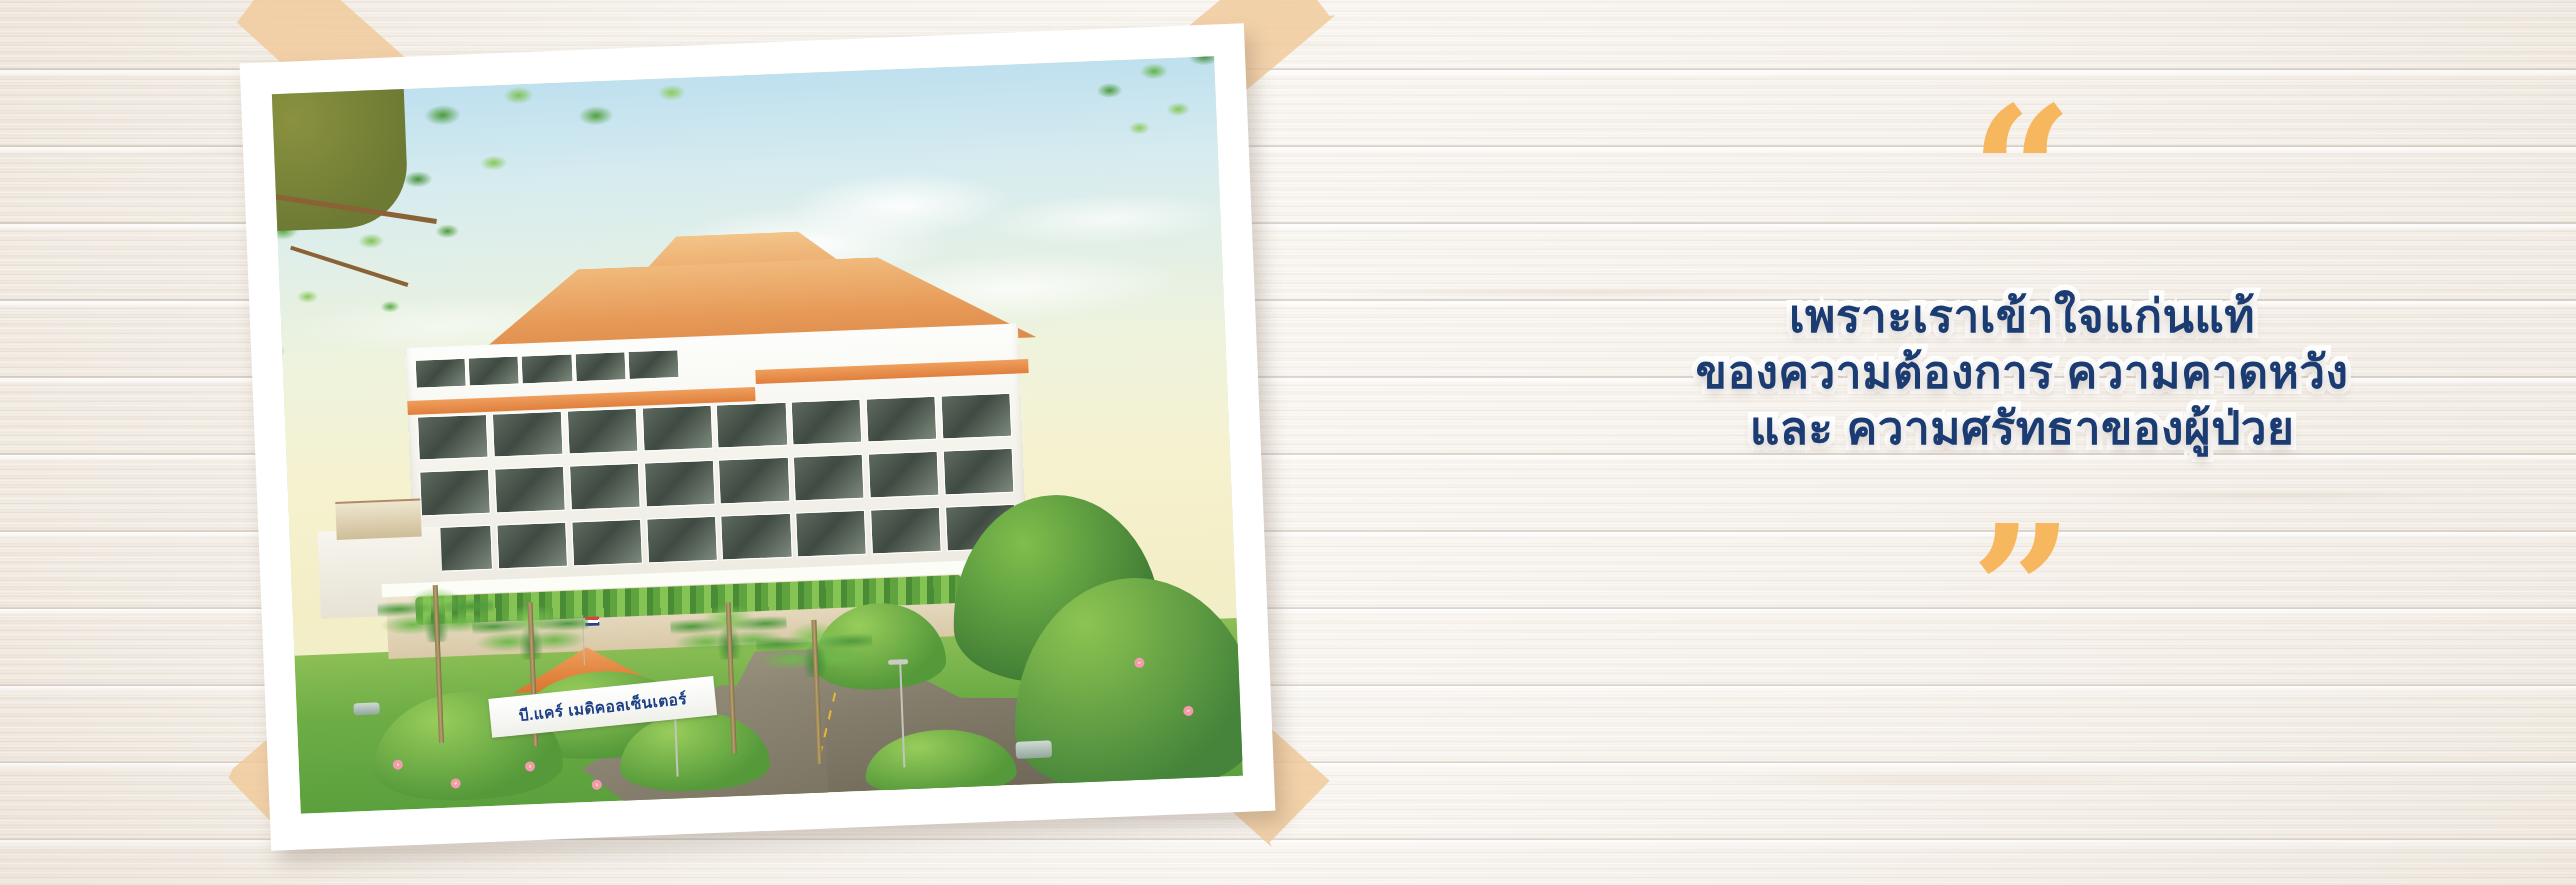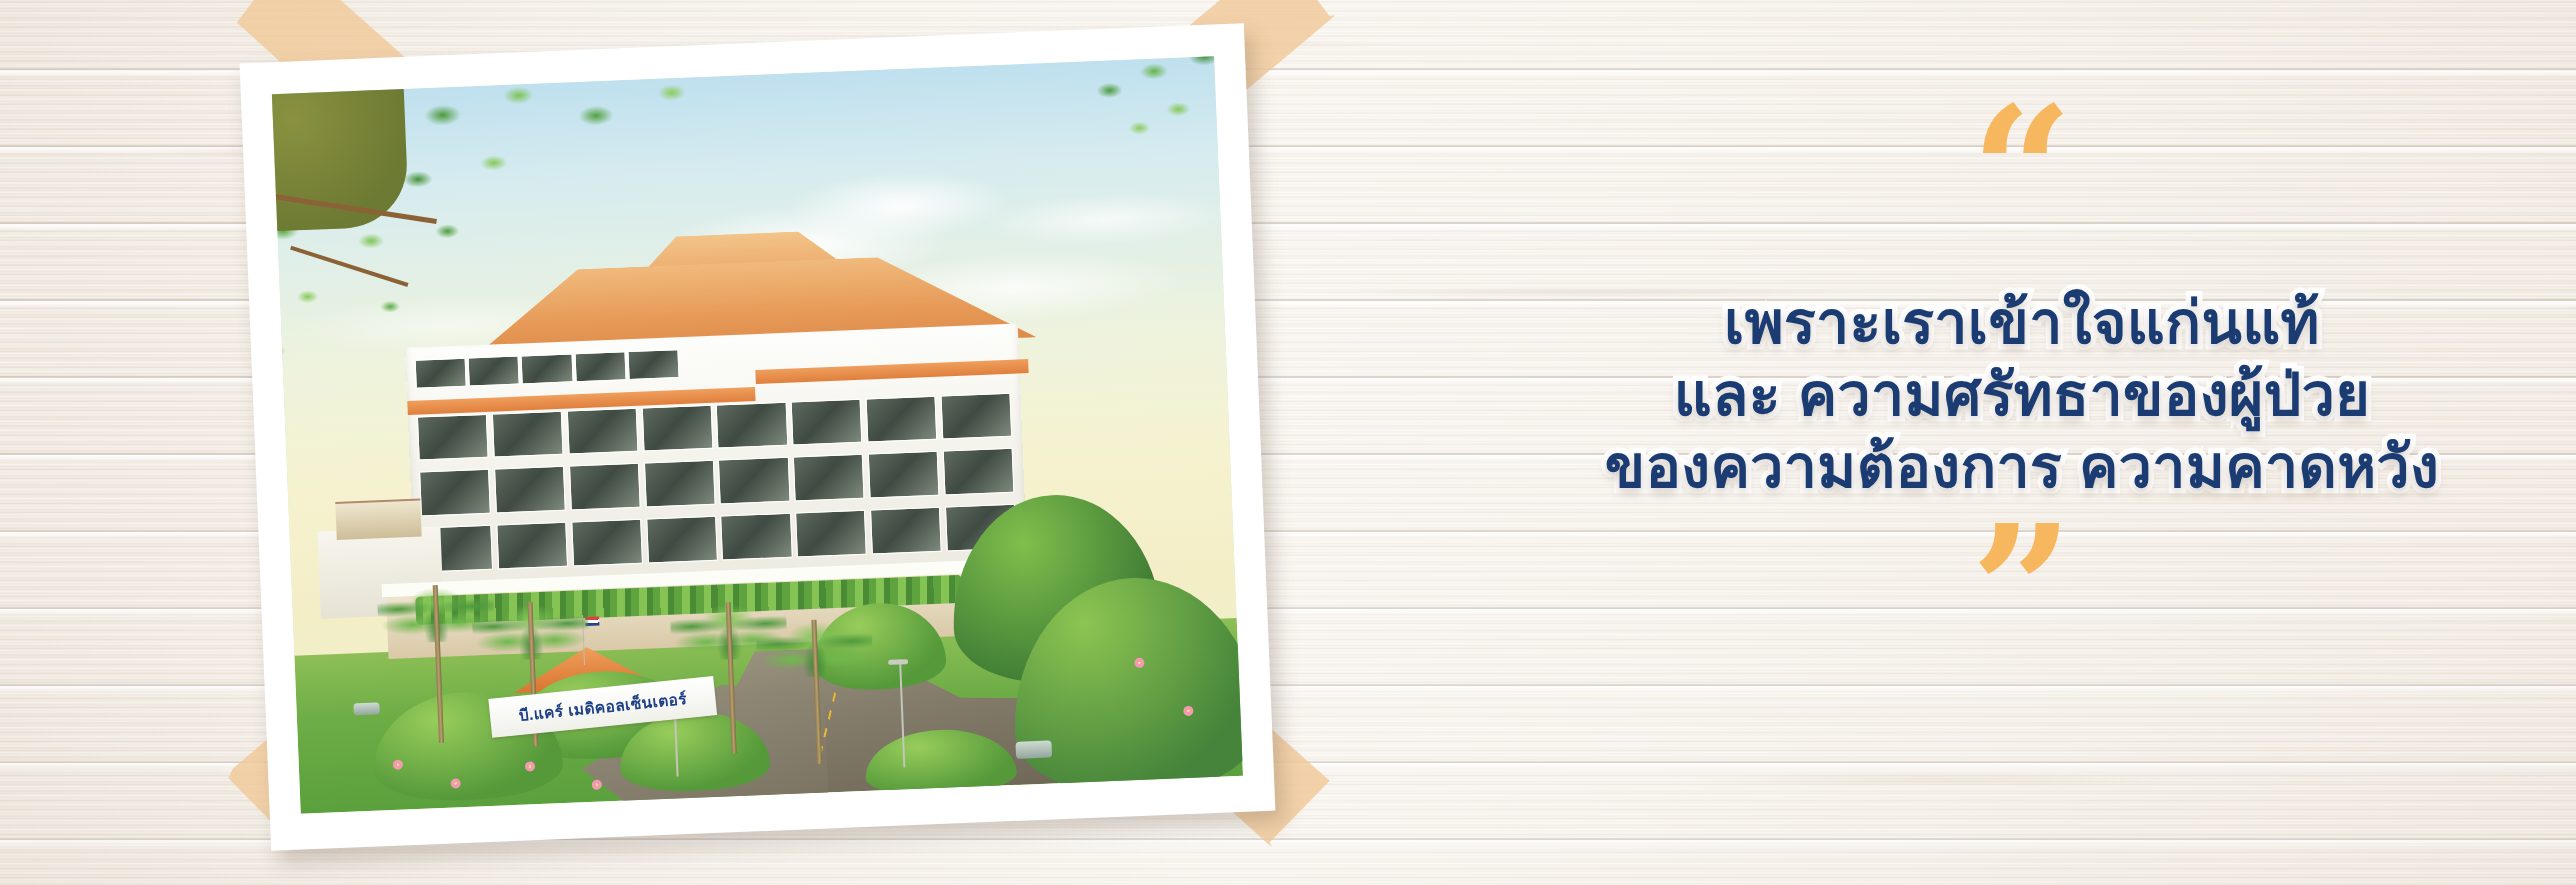--- a/index.html
+++ b/index.html
@@ -219,21 +219,21 @@
 
   
   .quote-col{position:absolute;left:1468px;top:0;width:1108px;height:886px;}
   .qmark{position:absolute;color:#f7b75f;font-family:"DejaVu Serif","Liberation Serif",serif;
       font-weight:bold;line-height:1;user-select:none;}
   .qopen{left:50%;top:83px;transform:translateX(-50%);font-size:178px;}
   .qclose{left:50%;top:502px;transform:translateX(-50%);font-size:178px;}
 
   .quote-text{position:absolute;left:0;top:288px;width:100%;text-align:center;}
   .qline{
-    font-size:59px;line-height:1.22;font-weight:bold;color:#1b3c73;
+    font-size:46px;line-height:1.22;font-weight:bold;color:#1b3c73;
     letter-spacing:0.4px;
     -webkit-text-stroke:10.8px #ffffff;
     paint-order:stroke fill;
     text-shadow:0 4.6px 9.3px rgba(150,130,110,0.45);
     white-space:nowrap;
   }
 </style>
 </head>
 <body>
 
@@ -362,21 +362,21 @@
         <span>บี.แคร์ เมดิคอลเซ็นเตอร์</span>
       </div>
     </div>
   </div>
 
   <div class="quote-col">
     <div class="qmark qopen">“</div>
 
     <div class="quote-text">
       <div class="qline">เพราะเราเข้าใจแก่นแท้</div>
+      <div class="qline">ของความต้องการ ความคาดหวัง</div>
       <div class="qline">และ ความศรัทธาของผู้ป่วย</div>
-      <div class="qline">ของความต้องการ ความคาดหวัง</div>
     </div>
 
     <div class="qmark qclose">”</div>
   </div>
 
 </div>
 
 
 </body></html>

